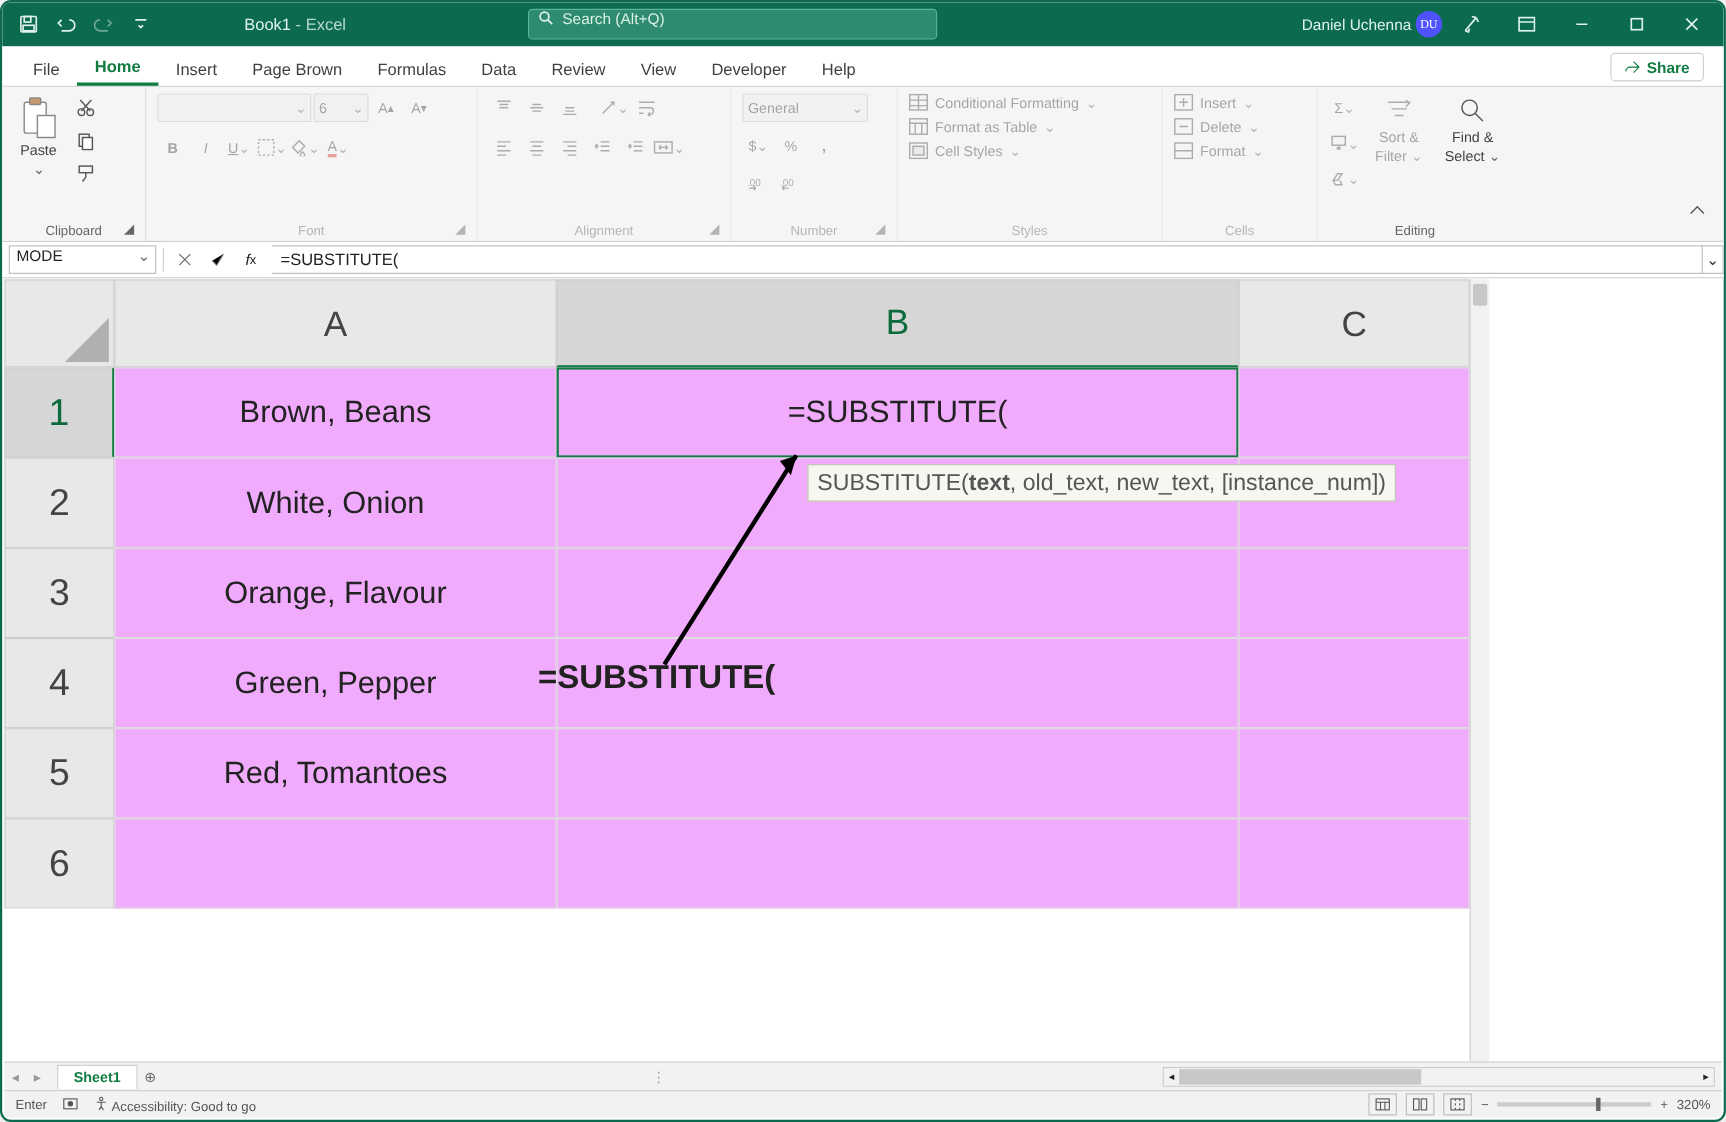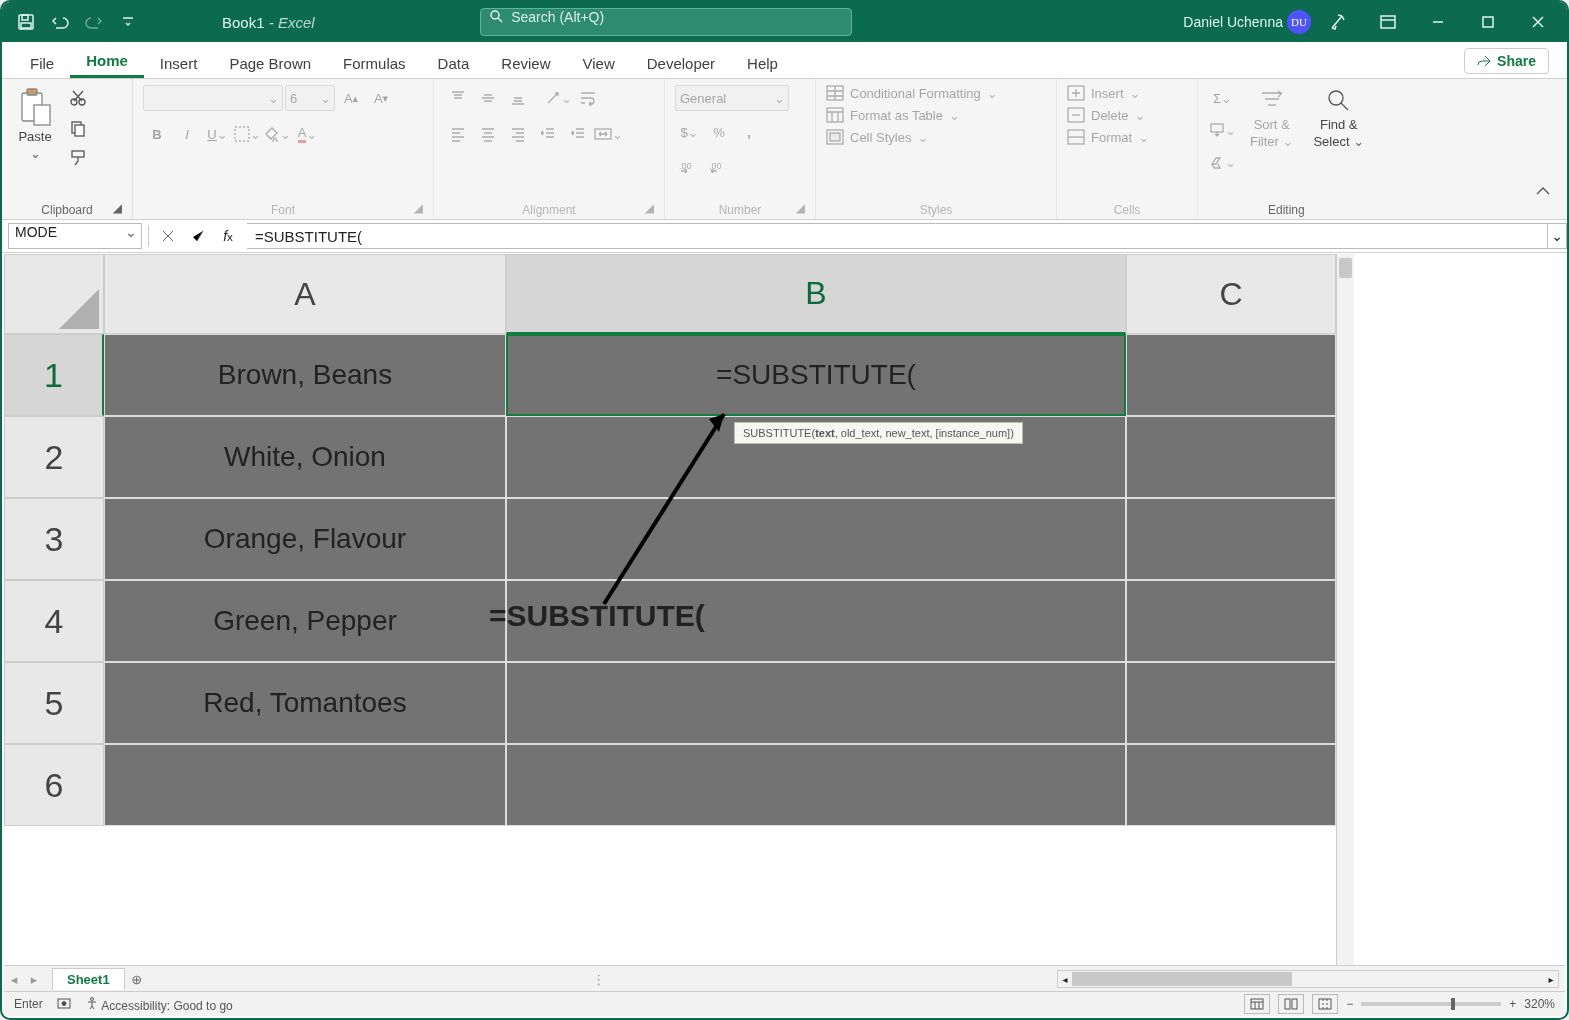--- a/index.html
+++ b/index.html
@@ -3,21 +3,21 @@
 <meta charset="utf-8">
 <style>
   html,body{margin:0;padding:0;font-family:"Segoe UI",Arial,sans-serif;background:#f0f0f0;overflow:hidden;font-size:14px;color:#222;}
   .win{width:1569px;height:1020px;border:2px solid #0b6a4f;border-radius:10px;box-sizing:border-box;background:#fff;position:relative;overflow:hidden;}
   
   .titlebar{height:40px;background:#0c6b4f;display:flex;align-items:center;color:#dff3ec;position:relative;}
   .titlebar .seg{display:flex;align-items:center;gap:6px;}
   .titlebar .qat{margin-left:10px;}
   .titlebar .qat .qbtn{width:28px;height:28px;display:flex;align-items:center;justify-content:center;border-radius:4px;}
   .titlebar .doc{flex:0 0 auto;margin-left:80px;font-size:15px;}
-  .titlebar .doc .appn{color:#b8d8cd;font-style:italic;}
+  .titlebar .doc .appn{color:#b8d8cd;}
   .titlebar .search{flex:0 0 auto;margin:0 auto;width:370px;height:26px;background:#2e8b6f;border:1px solid #5bb598;border-radius:4px;display:flex;align-items:flex-start;color:#d9efe6;}
   .titlebar .search svg{margin:0 8px;}
   .titlebar .user{margin-left:auto;display:flex;align-items:center;gap:4px;margin-right:6px;}
   .titlebar .user .avatar{width:24px;height:24px;border-radius:50%;background:#4f52ff;color:#fff;font-size:11px;display:flex;align-items:center;justify-content:center;font-family:Liberation Serif, serif;}
   .titlebar .winbtn{width:46px;height:40px;display:flex;align-items:center;justify-content:center;}
   .titlebar svg{stroke:#dff3ec;fill:none;stroke-width:1.5;}
   
   .tabs{height:36px;background:#fff;display:flex;align-items:flex-end;border-bottom:1px solid #d0d0d0;padding:0 12px;gap:0;}
   .tabs .tab{padding:8px 16px 6px;font-size:15px;color:#404040;cursor:pointer;}
   .tabs .tab.active{font-weight:600;border-bottom:3px solid #107c41;color:#107c41;}
@@ -43,26 +43,26 @@
   .fbar .expand{width:18px;border:1px solid #bbb;border-left:none;height:24px;display:flex;align-items:center;justify-content:center;}
   
   .gridwrap{position:absolute;top:252px;left:2px;right:2px;bottom:52px;background:#fff;}
   .grid{width:100%;height:100%;display:grid;grid-template-columns:100px 402px 620px 210px 18px;grid-template-rows:80px repeat(6,82px) 1fr;}
   .hd{background:#e8e8e8;border:1px solid #ccc;display:flex;align-items:center;justify-content:center;font-size:32px;color:#444;}
   .hd.row{font-size:34px;}
   .hd.sel{background:#d6d6d6;color:#0c6b3d;font-weight:500;border-bottom:2px solid #107c41;}
   .hd.rowsel{background:#d6d6d6;color:#0c6b3d;border-right:2px solid #107c41;}
   .corner{background:#e8e8e8;border:1px solid #ccc;position:relative;}
   .corner::after{content:"";position:absolute;right:4px;bottom:4px;width:0;height:0;border-left:40px solid transparent;border-bottom:40px solid #b0b0b0;}
-  .cell{border:1px solid #ddd;display:flex;align-items:center;justify-content:center;font-size:28px;padding:0 12px;position:relative;background:#737373;}
+  .cell{border:1px solid #ddd;display:flex;align-items:center;justify-content:center;font-size:28px;padding:0 12px;position:relative;background:#f0abfc;}
   .cell.active{border:2px solid #107c41;}
   .vsb{background:#f2f2f2;border-left:1px solid #ccc;grid-row:1/span 8;grid-column:5;position:relative;}
   .vsb .thumb{position:absolute;left:2px;right:2px;top:4px;height:20px;background:#c8c8c8;border-radius:2px;}
   
-  .tooltip{position:absolute;background:#f7f7f1;border:1px solid #bcbcb0;padding:4px 8px;font-size:11px;color:#555;white-space:nowrap;}
+  .tooltip{position:absolute;background:#f7f7f1;border:1px solid #bcbcb0;padding:4px 8px;font-size:21px;color:#555;white-space:nowrap;}
   
   .anno{position:absolute;font-size:30px;font-weight:700;font-family:Arial,sans-serif;}
   .arrow{position:absolute;}
   
   .sheettabs{position:absolute;left:2px;right:2px;bottom:26px;height:26px;background:#f2f2f2;border-top:1px solid #ccc;display:flex;align-items:center;font-size:13px;}
   .sheettabs .nav{width:20px;text-align:center;color:#999;}
   .sheettabs .stab{padding:3px 14px;background:#fff;border:1px solid #ccc;border-bottom:none;font-weight:700;color:#107c41;}
   .sheettabs .add{width:24px;text-align:center;color:#666;}
   .sheettabs .hsb{margin-left:auto;width:500px;height:16px;background:#f2f2f2;border:1px solid #ccc;position:relative;margin-right:6px;}
   .sheettabs .hsb .thumb{position:absolute;left:14px;width:220px;top:1px;bottom:1px;background:#c8c8c8;}

